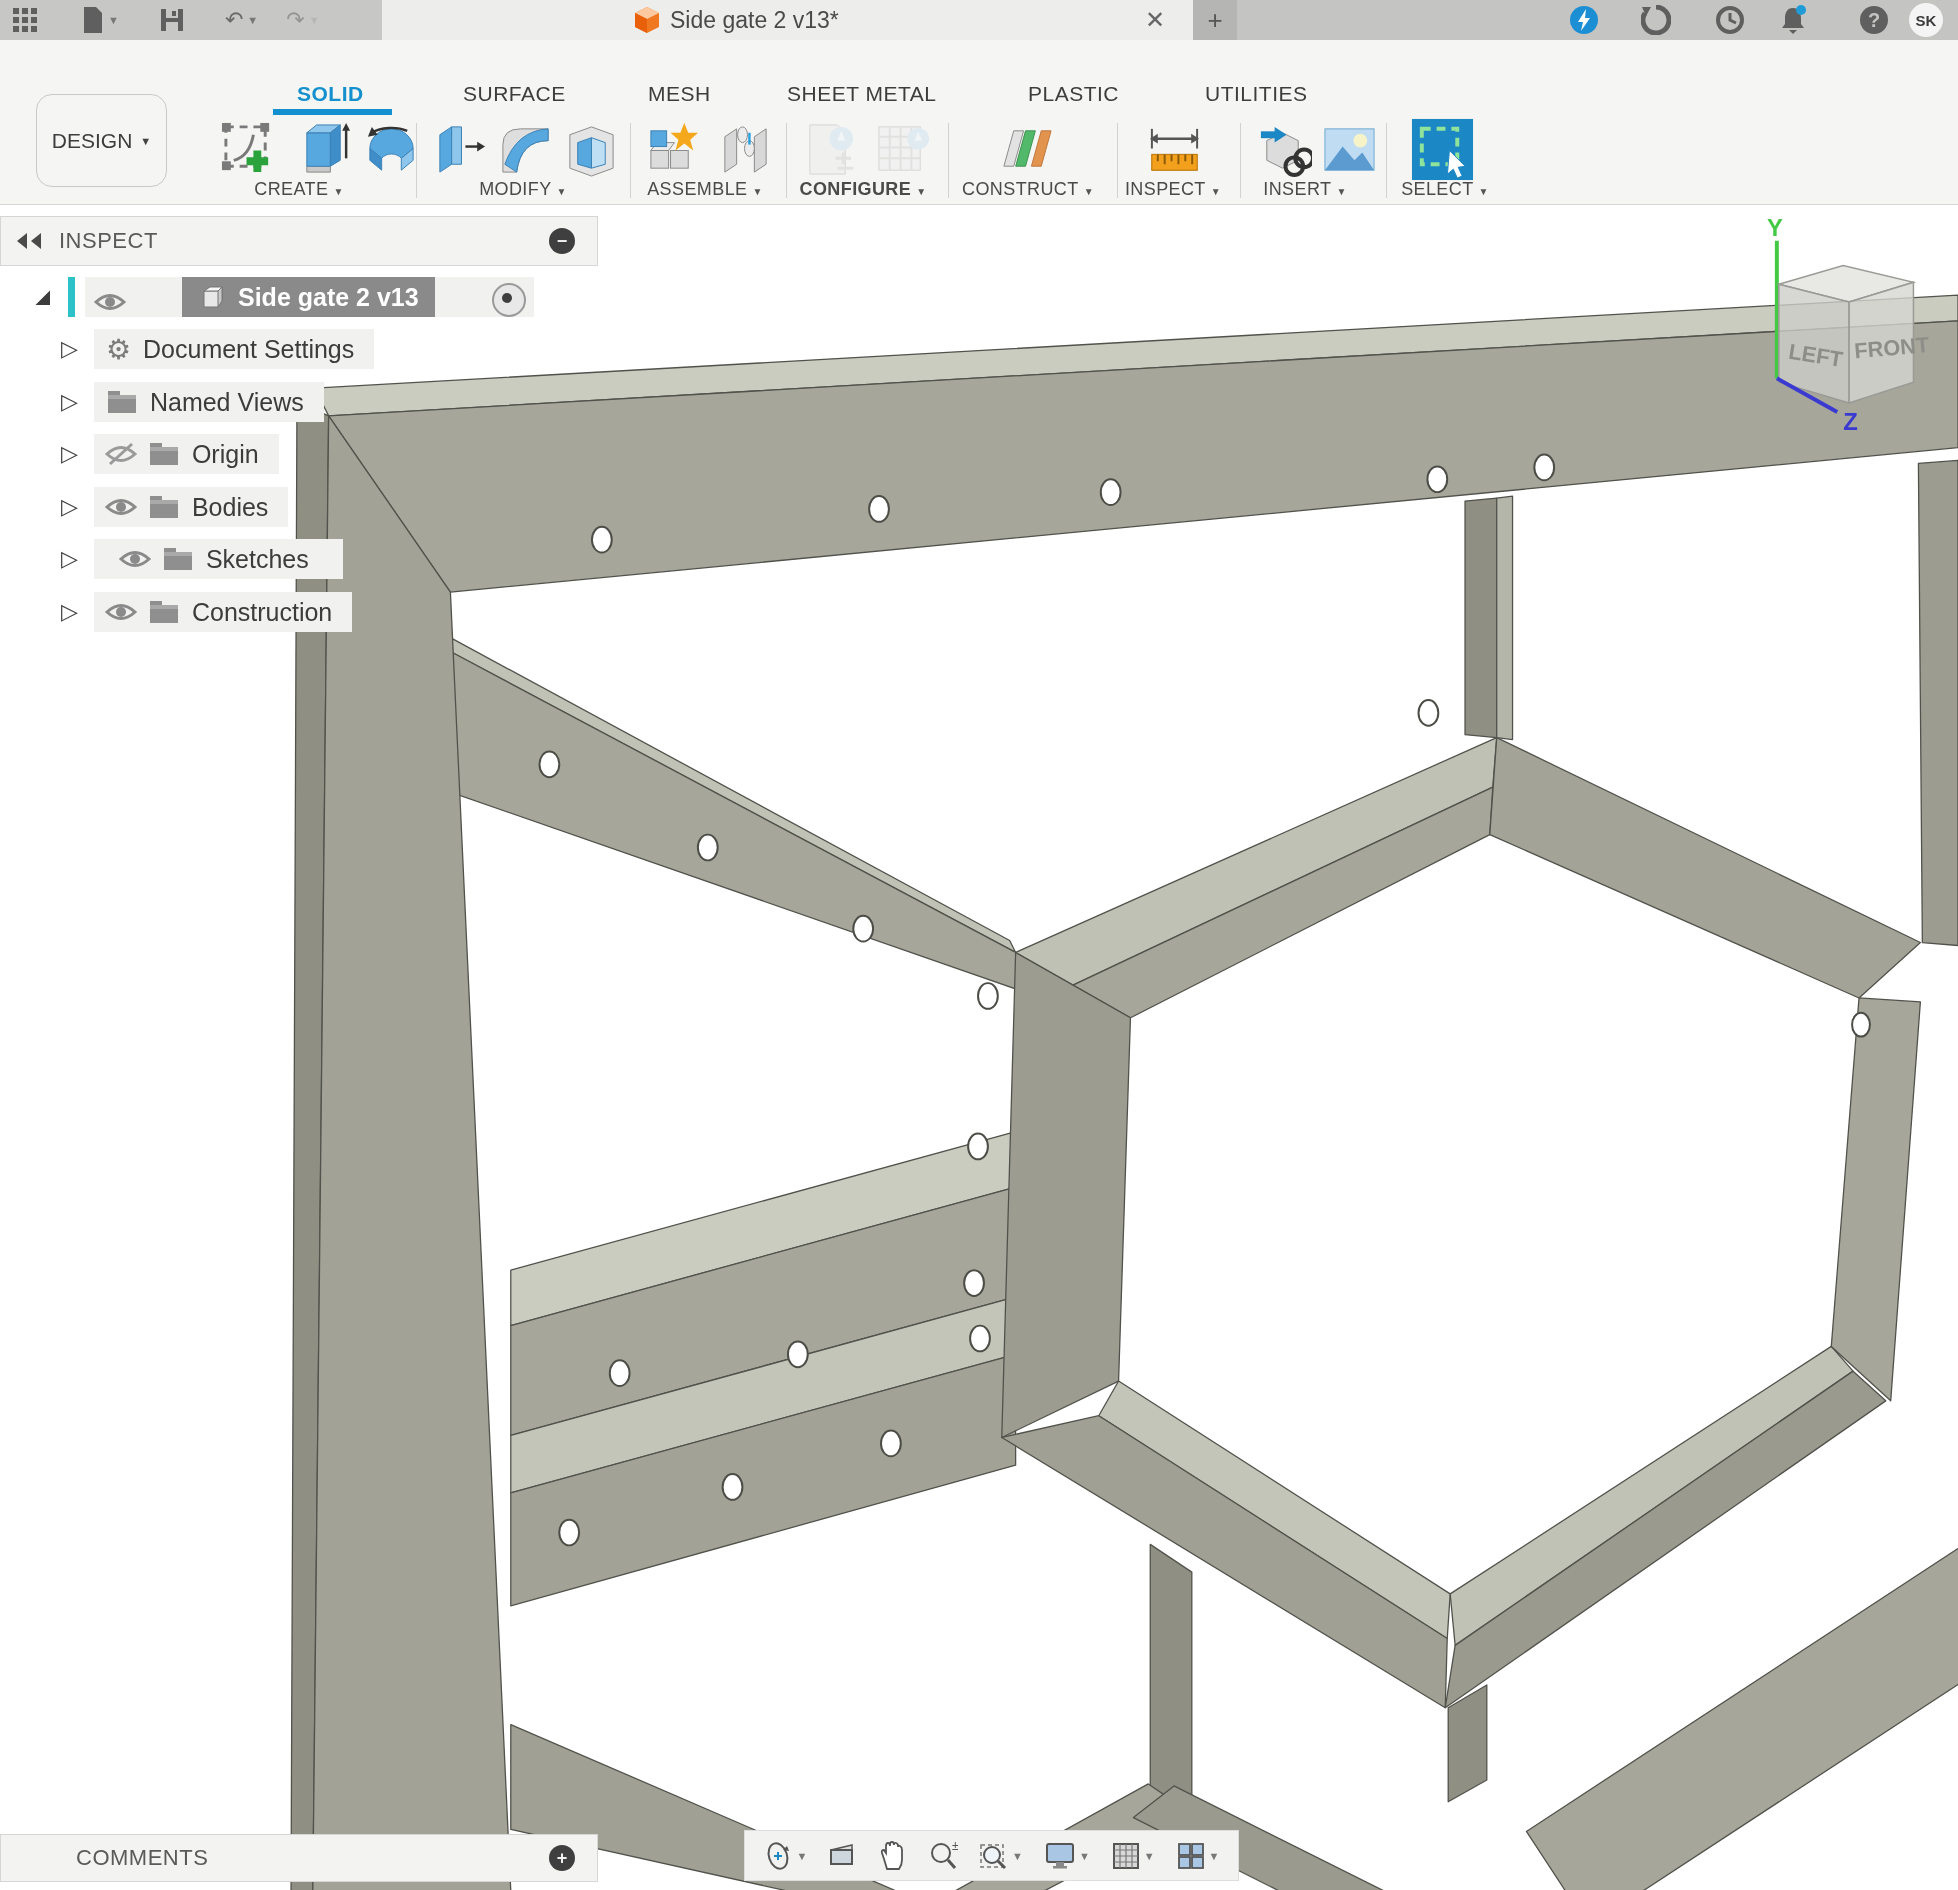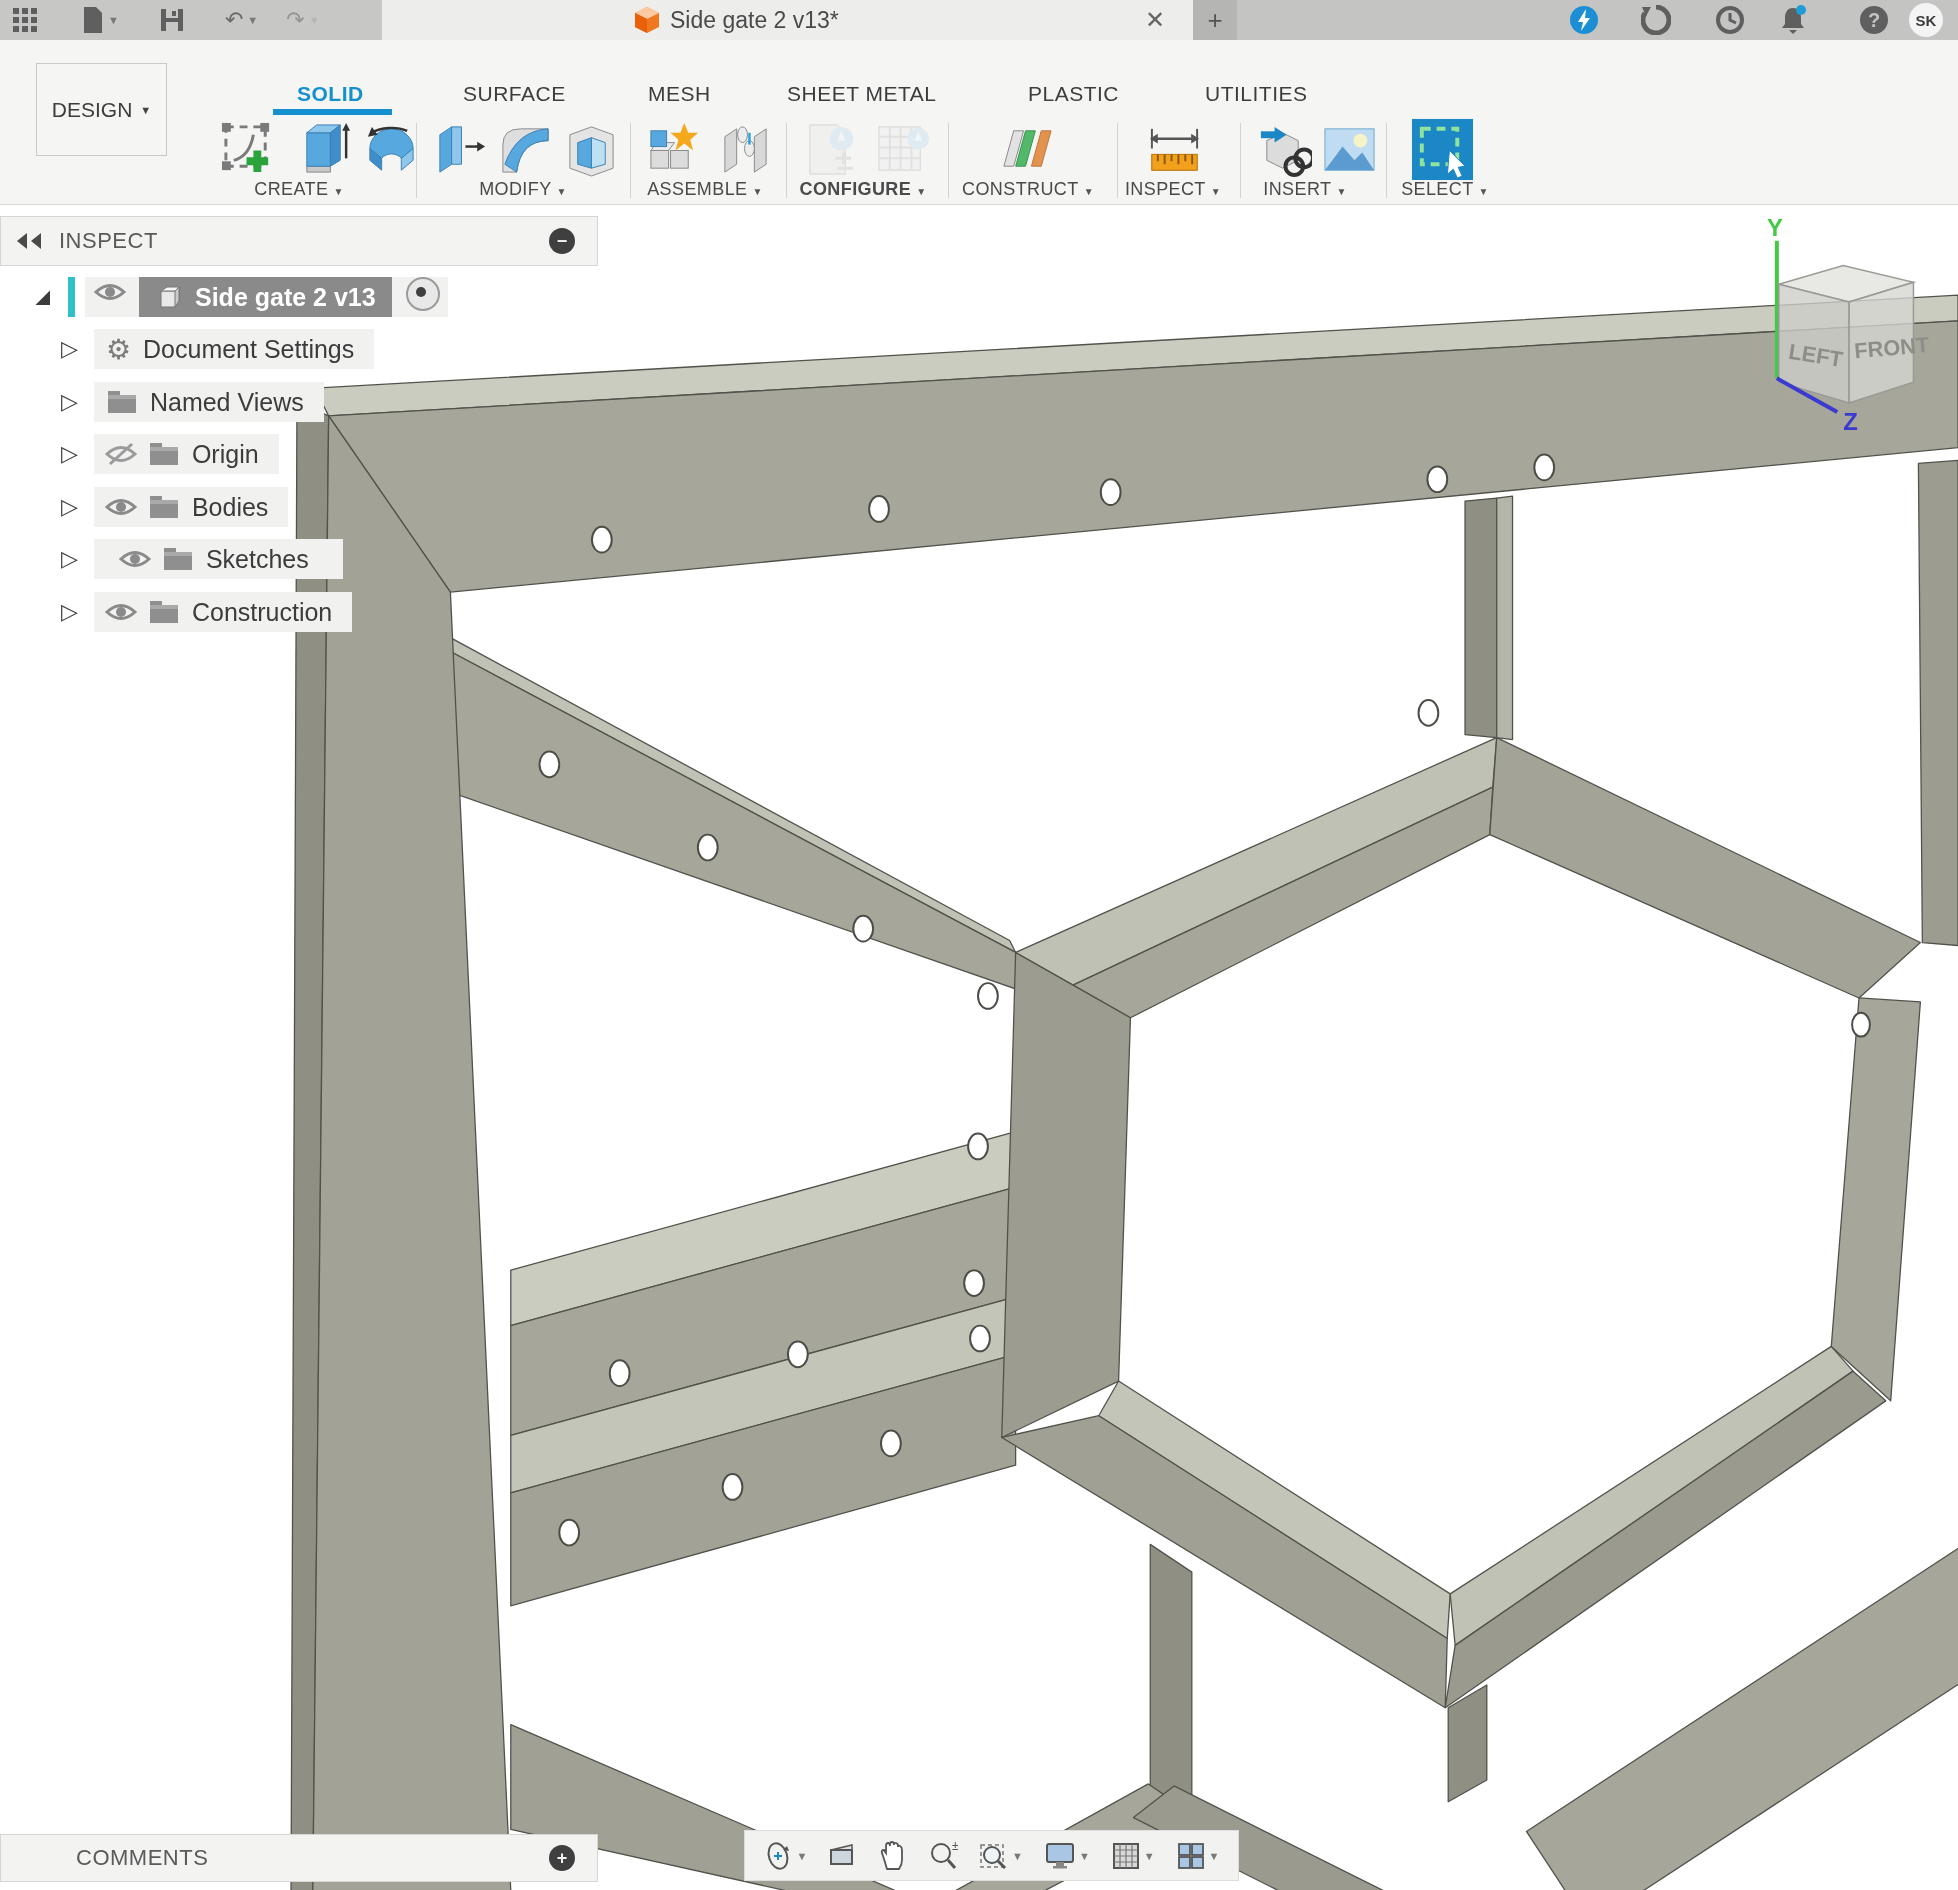--- a/index.html
+++ b/index.html
@@ -20,21 +20,21 @@
   #tab-close{left:1139px;top:4px;width:32px;height:32px;font-size:24px;color:#666;text-align:center;line-height:32px;z-index:32;}
   .ticon{position:absolute;top:5px;width:30px;height:30px;z-index:32;}
   #avatar{left:1909px;top:3px;width:34px;height:34px;border-radius:50%;background:#f4f4f4;color:#3c3c3c;
           font-size:15px;font-weight:bold;display:flex;align-items:center;justify-content:center;z-index:32;}
 
   
   #ribbon{left:0;top:40px;width:1958px;height:164px;background:#f5f5f4;border-bottom:1px solid #d7d7d5;z-index:29;}
   .tab{position:absolute;top:42px;font-size:21px;color:#3d3d3d;letter-spacing:0.5px;}
   .tab.active{color:#1390cd;font-weight:bold;}
   #tab-underline{position:absolute;left:273px;top:69px;width:119px;height:6px;background:#1390cd;}
-  #design-btn{position:absolute;left:36px;top:23px;width:129px;height:91px;border:1px solid #c9c9c7;border-radius:0;
+  #design-btn{position:absolute;left:36px;top:54px;width:129px;height:91px;border:1px solid #c9c9c7;border-radius:16px;
       background:#f5f5f4;display:flex;align-items:center;justify-content:center;font-size:21px;color:#3d3d3d;gap:8px;}
   .ticonbox{position:absolute;top:81px;width:57px;height:57px;}
   .grp-divider{position:absolute;top:83px;width:1px;height:75px;background:#d2d2d0;}
   .grp-label{position:absolute;top:139px;font-size:18px;color:#4a4a4a;letter-spacing:0.4px;white-space:nowrap;transform:translateX(-50%);}
   .grp-label .caret-sm{margin-left:5px;font-size:10px;color:#555;}
   .dim{opacity:.35;}
 
   
   .panel-hdr{background:#f3f3f2;border:1px solid #d6d6d4;box-sizing:border-box;display:flex;align-items:center;z-index:20;}
   #browser-hdr{left:0;top:216px;width:598px;height:50px;}
@@ -381,21 +381,21 @@
   <span class="hdr-btn">−</span>
 </div>
 
 <div id="browser-tree" class="abs">
 
   <div class="trow" style="left:30px;top:12px;">
     <svg width="24" height="24" viewBox="0 0 24 24" style="margin-right:14px;">
       <polygon points="3,21 21,21 21,3" fill="#3c3c3c" stroke="#fff" stroke-width="2"></polygon>
     </svg>
     <div class="teal"></div>
-    <div class="rowbg" style="display:flex;align-items:flex-start;height:40px;padding:0 8px;">
+    <div class="rowbg" style="display:flex;align-items:flex-end;height:40px;padding:0 8px;gap:43px;">
       <svg width="34" height="30" viewBox="0 0 34 30">
         <path d="M3,15 Q17,2 31,15 Q17,28 3,15 Z" fill="none" stroke="#8a8a8a" stroke-width="3"></path>
         <circle cx="17" cy="15" r="5" fill="#8a8a8a"></circle>
       </svg>
       <div id="root-chip" style="margin-left:12px;">
         <svg width="28" height="28" viewBox="0 0 28 28">
           <polygon points="6,8 20,8 24,4 24,18 20,24 6,24" fill="#e8e8e8" stroke="#777"></polygon>
           <polygon points="6,8 20,8 24,4 12,4" fill="#f6f6f6" stroke="#777"></polygon>
           <polygon points="20,8 24,4 24,18 20,24" fill="#c9c9c9" stroke="#777"></polygon>
         </svg>

